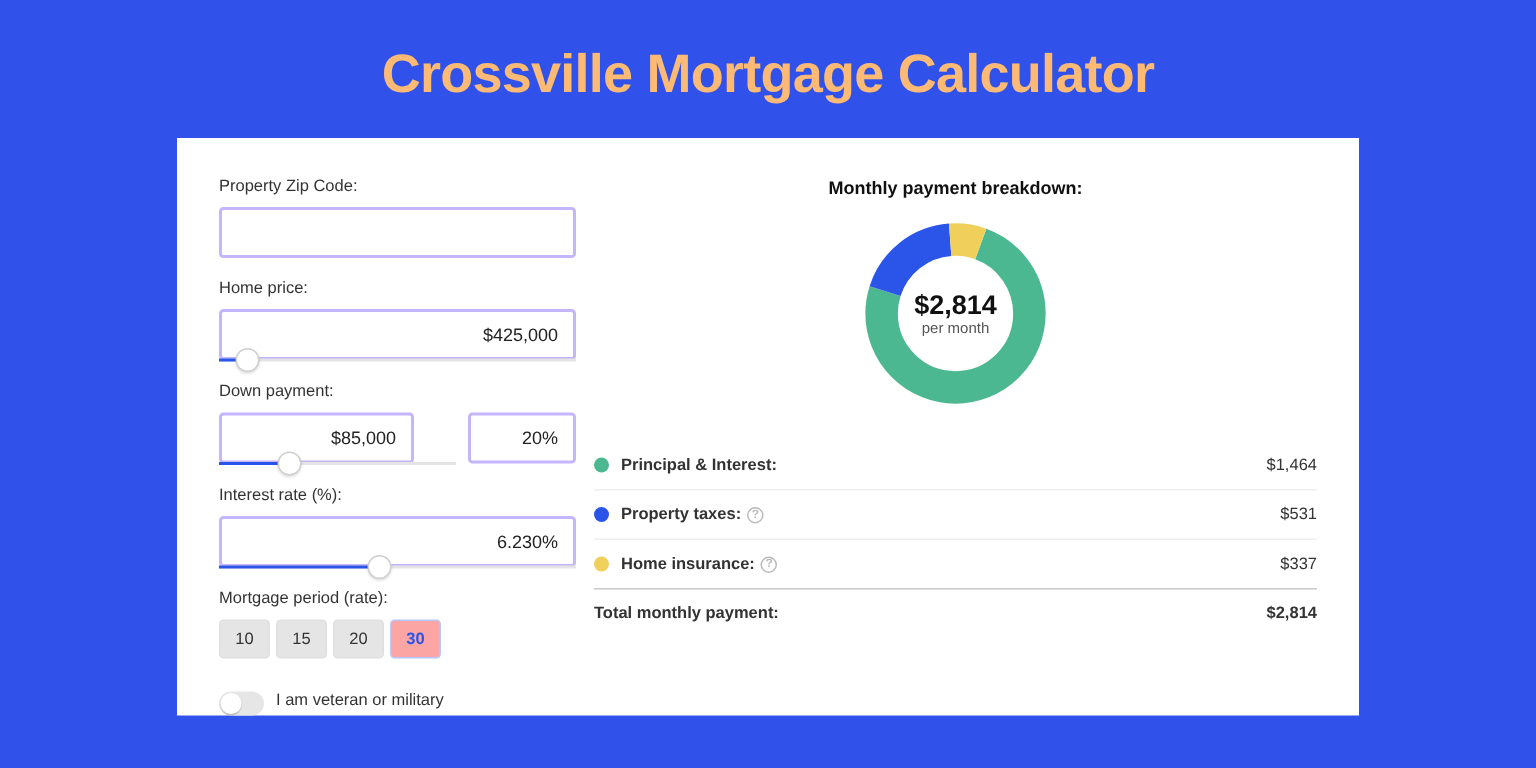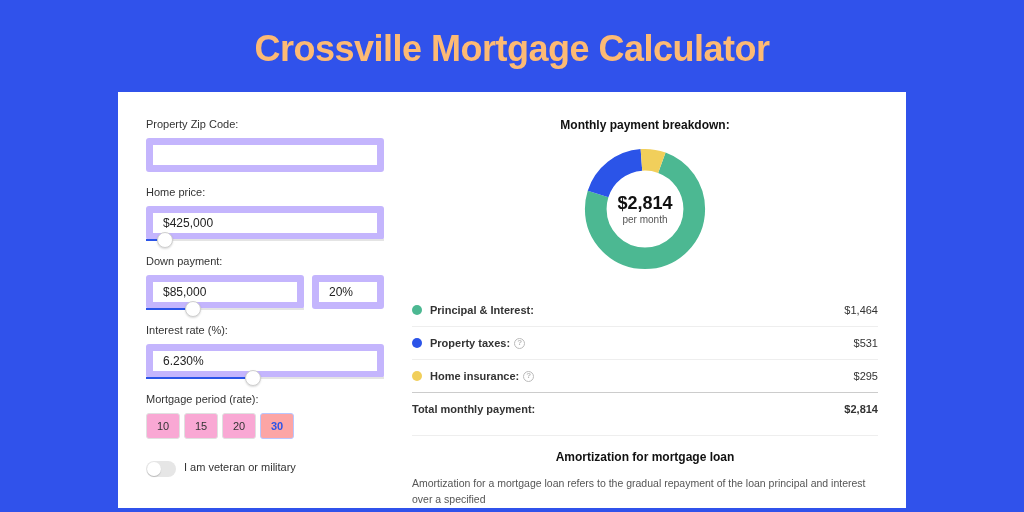--- a/index.html
+++ b/index.html
@@ -1,32 +1,32 @@
 <!DOCTYPE html>
 <html><head>
 <meta charset="utf-8">
 <style>
   * { box-sizing: border-box; margin: 0; padding: 0; }
   html, body { width: 1024px; height: 512px; overflow: hidden; font-family: -apple-system, BlinkMacSystemFont, "Segoe UI", Arial, sans-serif; }
   body { background: #3052eb; }
   .page-title { color: #fdba74; text-align: center; font-size: 36px; font-weight: 700; padding: 28px 0 22px; letter-spacing: -0.5px; }
-  .card { background: #fff; margin: 0 auto; width: 788px; padding: 26px 28px 0; display: flex; gap: 28px; }
+  .card { background: #fff; margin: 0 auto; width: 788px; padding: 26px 28px 0; display: flex; gap: 12px; }
   .left { width: 238px; flex: 0 0 238px; }
   .right { flex: 1; }
   .fld-label { font-size: 11px; color: #333; margin-bottom: 8px; display:block; }
-  .txt { width: 100%; height: 34px; border: 7px solid #c4b5fd; border-radius: 3px; padding: 0 10px; font-size: 12px; color:#222; background:#fff; }
+  .txt { width: 100%; height: 34px; border: 2px solid #c4b5fd; border-radius: 3px; padding: 0 10px; font-size: 12px; color:#222; background:#fff;text-align:right; }
   .group { margin-bottom: 14px; position: relative; }
   .slider-track { position: relative; height: 2px; background: #e4e4e4; margin-top: -1px; }
   .slider-fill { position:absolute; left:0; top:0; height:2px; background:#2b54e8; }
   .slider-thumb { position:absolute; top:50%; width:16px; height:16px; background:#fff; border:1px solid #d0d0d0; border-radius:50%; transform:translate(-50%,-50%); box-shadow:0 1px 2px rgba(0,0,0,.15); }
   .dp-row { display:flex; gap:8px; }
   .dp-row .txt:first-child { flex:1; }
-  .dp-row .txt:last-child { width:72px; }
+  .dp-row .txt:last-child { width:72px;margin-left:28px; }
   .period-row { display:flex; gap:4px; }
-  .period-btn { width:34px; height:26px; border:1px solid #e0e0e0; background:#f9a8d4; border-radius:3px; font-size:11px; color:#333; cursor:pointer; }
+  .period-btn { width:34px; height:26px; border:1px solid #e0e0e0; background:#e5e5e5; border-radius:3px; font-size:11px; color:#333; cursor:pointer; }
   .period-btn.active { background:#fca5a5; border-color:#b8c6ff; color:#2b54e8; font-weight:600; }
   .toggle-row { display:flex; gap:8px; margin-top:22px; }
   .toggle { width:30px; height:16px; background:#e6e6e6; border-radius:10px; position:relative; }
   .toggle-knob { width:14px; height:14px; background:#fff; border-radius:50%; position:absolute; top:1px; left:1px; box-shadow:0 1px 1px rgba(0,0,0,.2); }
   .toggle-label { font-size:11px; color:#333; }
   .sec-title { font-size:12px; font-weight:700; color:#111; margin-bottom:12px;text-align:center; }
   .donut-wrap { display:flex; justify-content:center; margin:8px 0 20px; }
   .donut { position:relative; width:130px; height:130px; }
   .donut svg { width:130px; height:130px; transform:rotate(-90deg); }
   .donut-center { position:absolute; inset:0; display:flex; flex-direction:column; align-items:center; justify-content:center; }
@@ -136,26 +136,22 @@
             <span class="info-ic">?</span>
           </span>
           <span class="lg-val">$531</span>
         </div>
         <div class="legend-row">
           <span class="swatch" style="background: rgb(241, 207, 91);"></span>
           <span class="lg-label">
             <span>Home insurance:</span>
             <span class="info-ic">?</span>
           </span>
-          <span class="lg-val">$295</span>
+          <span class="lg-val">$337</span>
         </div>
         <div class="legend-row total">
           <span class="lg-label">Total monthly payment:</span>
           <span class="lg-val">$2,814</span>
         </div>
       </div>
 
-    <div class="amort-box">
-      <div class="sec-title">Amortization for mortgage loan</div>
-      <div class="amort-desc">Amortization for a mortgage loan refers to the gradual repayment of the loan principal and interest over a specified</div>
-    </div>
   </div>
 </div>
 
 </body></html>

